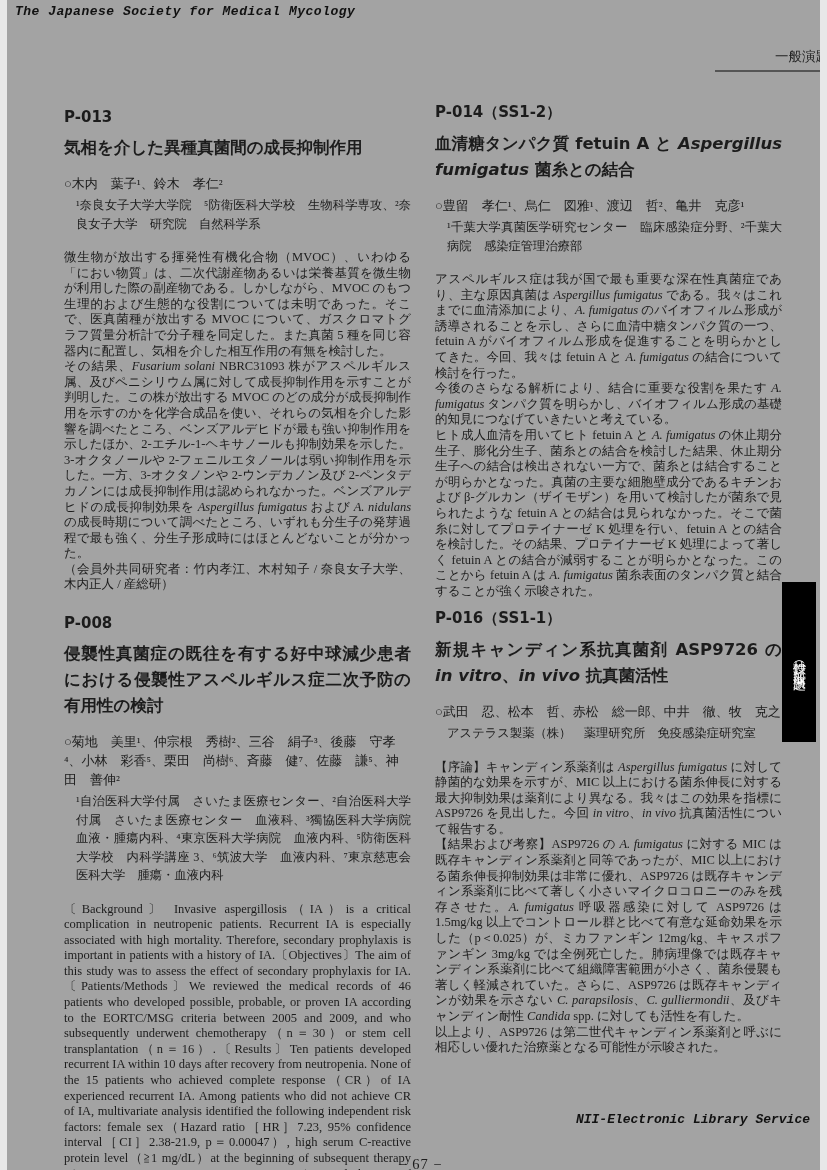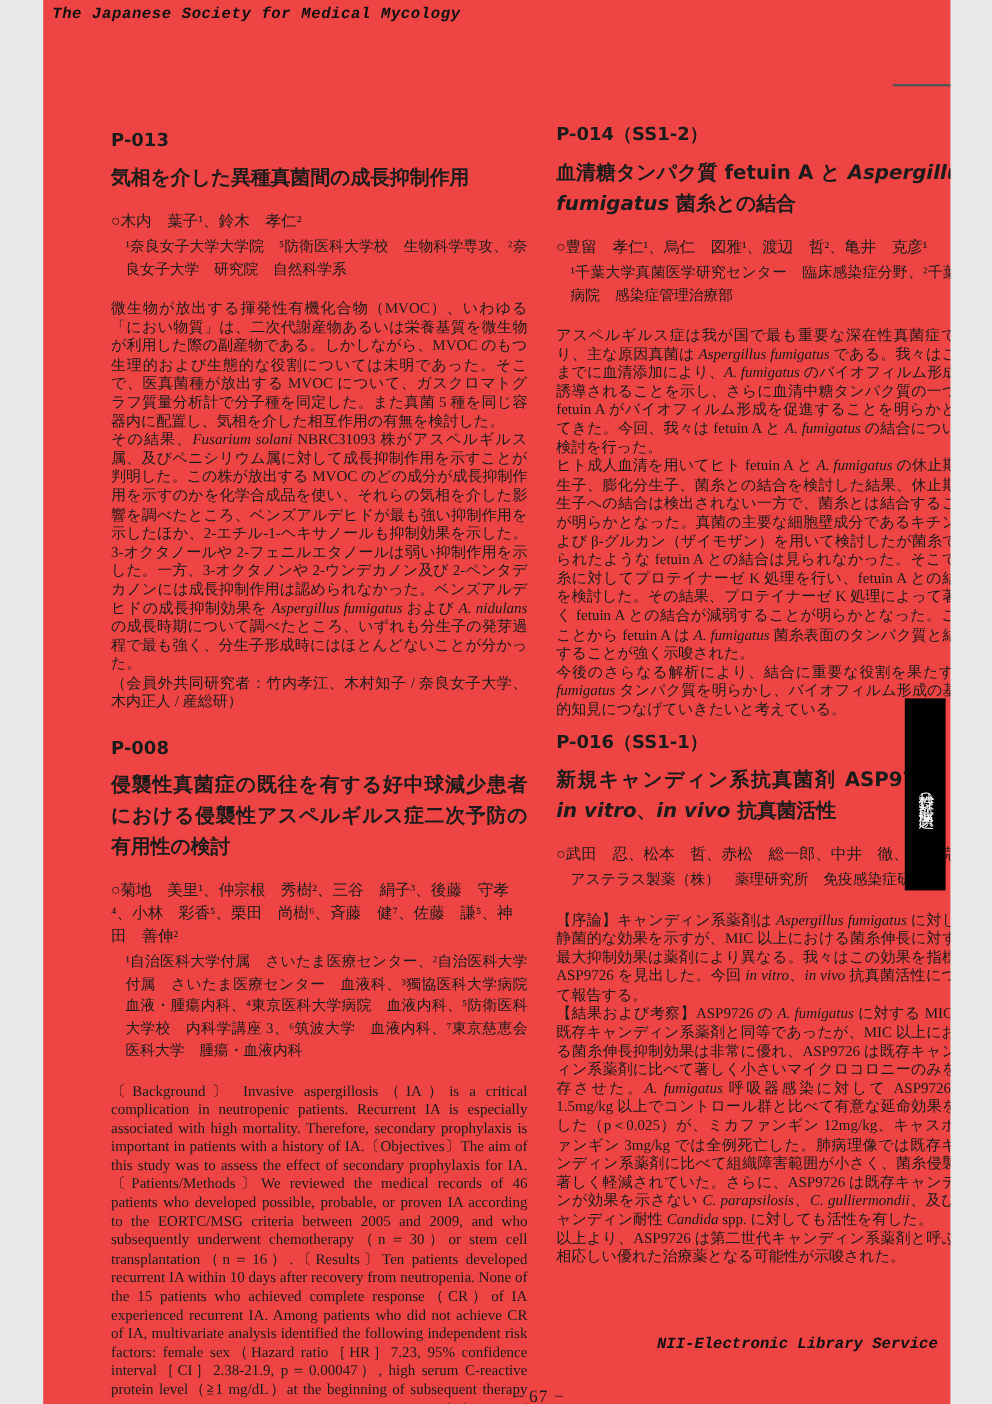--- a/index.html
+++ b/index.html
@@ -1,18 +1,18 @@
 <!DOCTYPE html>
 <html lang="ja"><head>
 <meta charset="utf-8">
 <style>
   html,body { margin:0; padding:0; background:#e8e8e8; }
   .page {
-    position:relative; width:756px; height:1170px; margin:0 auto;
-    background:#ef4444; overflow:hidden;
+    position:relative; width:813px; height:1170px; margin:0 auto;
+    background:#a3a3a3; overflow:hidden;
     font-family:"Liberation Serif", serif; color:#1c1c1c;
   }
   .watermark {
     position:absolute; top:4px; left:8px;
     font-family:"Liberation Mono", monospace;
     font-style:italic; font-weight:bold; font-size:13px; letter-spacing:0.5px;
     color:#111;
   }
   .section-label {
     position:absolute; top:48px; left:708px; width:114px;
@@ -83,22 +83,22 @@
     </div>
   </section>
 
   <section class="col col-right abs-p014">
     <h2 class="abs-code">P-014（SS1-2）</h2>
     <h1 class="abs-title">血清糖タンパク質 fetuin A と <i>Aspergillus fumigatus</i> 菌糸との結合</h1>
     <p class="abs-authors">○豊留　孝仁¹、烏仁　図雅¹、渡辺　哲²、亀井　克彦¹</p>
     <p class="abs-affil">¹千葉大学真菌医学研究センター　臨床感染症分野、²千葉大病院　感染症管理治療部</p>
     <div class="abs-body">
       <p>アスペルギルス症は我が国で最も重要な深在性真菌症であり、主な原因真菌は <i>Aspergillus fumigatus</i> である。我々はこれまでに血清添加により、<i>A. fumigatus</i> のバイオフィルム形成が誘導されることを示し、さらに血清中糖タンパク質の一つ、fetuin A がバイオフィルム形成を促進することを明らかとしてきた。今回、我々は fetuin A と <i>A. fumigatus</i> の結合について検討を行った。</p>
+      <p>今後のさらなる解析により、結合に重要な役割を果たす <i>A. fumigatus</i> タンパク質を明らかし、バイオフィルム形成の基礎的知見につなげていきたいと考えている。</p>
       <p>ヒト成人血清を用いてヒト fetuin A と <i>A. fumigatus</i> の休止期分生子、膨化分生子、菌糸との結合を検討した結果、休止期分生子への結合は検出されない一方で、菌糸とは結合することが明らかとなった。真菌の主要な細胞壁成分であるキチンおよび β-グルカン（ザイモザン）を用いて検討したが菌糸で見られたような fetuin A との結合は見られなかった。そこで菌糸に対してプロテイナーゼ K 処理を行い、fetuin A との結合を検討した。その結果、プロテイナーゼ K 処理によって著しく fetuin A との結合が減弱することが明らかとなった。このことから fetuin A は <i>A. fumigatus</i> 菌糸表面のタンパク質と結合することが強く示唆された。</p>
-      <p>今後のさらなる解析により、結合に重要な役割を果たす <i>A. fumigatus</i> タンパク質を明らかし、バイオフィルム形成の基礎的知見につなげていきたいと考えている。</p>
     </div>
   </section>
 
   <section class="col col-left abs-p015">
     <h2 class="abs-code">P-008</h2>
     <h1 class="abs-title">侵襲性真菌症の既往を有する好中球減少患者における侵襲性アスペルギルス症二次予防の有用性の検討</h1>
     <p class="abs-authors">○菊地　美里¹、仲宗根　秀樹²、三谷　絹子³、後藤　守孝⁴、小林　彩香⁵、栗田　尚樹⁶、斉藤　健⁷、佐藤　謙⁵、神田　善伸²</p>
     <p class="abs-affil">¹自治医科大学付属　さいたま医療センター、²自治医科大学付属　さいたま医療センター　血液科、³獨協医科大学病院　血液・腫瘍内科、⁴東京医科大学病院　血液内科、⁵防衛医科大学校　内科学講座 3、⁶筑波大学　血液内科、⁷東京慈恵会医科大学　腫瘍・血液内科</p>
     <div class="abs-body">
       <p>〔Background〕 Invasive aspergillosis（IA）is a critical complication in neutropenic patients. Recurrent IA is especially associated with high mortality. Therefore, secondary prophylaxis is important in patients with a history of IA.〔Objectives〕The aim of this study was to assess the effect of secondary prophylaxis for IA.〔Patients/Methods〕We reviewed the medical records of 46 patients who developed possible, probable, or proven IA according to the EORTC/MSG criteria between 2005 and 2009, and who subsequently underwent chemotherapy（n＝30）or stem cell transplantation（n＝16）.〔Results〕Ten patients developed recurrent IA within 10 days after recovery from neutropenia. None of the 15 patients who achieved complete response（CR）of IA experienced recurrent IA. Among patients who did not achieve CR of IA, multivariate analysis identified the following independent risk factors: female sex（Hazard ratio［HR］7.23, 95% confidence interval［CI］2.38-21.9, p＝0.00047）, high serum C-reactive protein level（≧1 mg/dL）at the beginning of subsequent therapy（HR 4.46, 95% CI 1.51-13.2, p＝0.007）, and the use of micafungin（HR 12.0, 95% CI 2.03-71.2, p＝0.0061）or amphotericin B（HR 16.5, 95% CI 1.56-174, p＝0.020）for secondary prophylaxis（reference: voriconazole）.〔Conclusions〕Three risk factors for recurrent IA were identified. However, a prospective controlled trial is required to evaluate the impact of secondary prophylactic regimens.</p>

